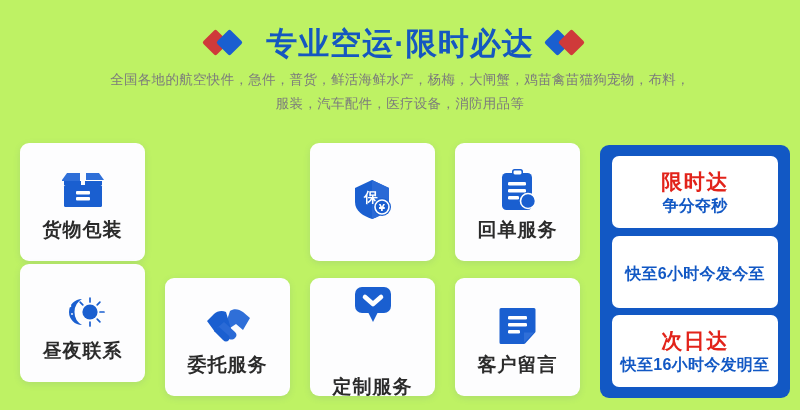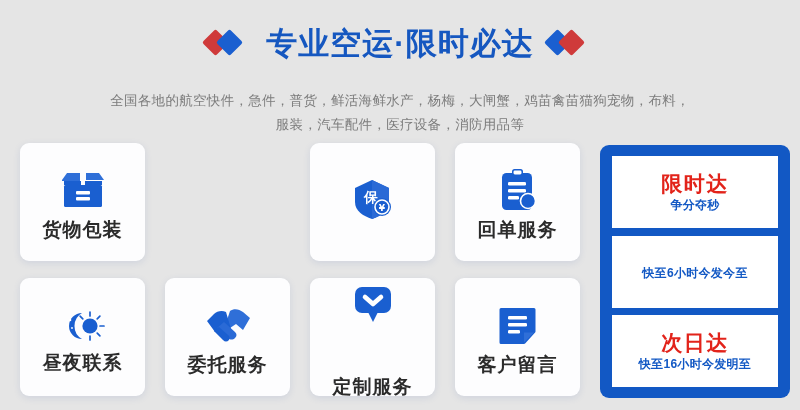--- a/index.html
+++ b/index.html
@@ -3,38 +3,38 @@
 <meta charset="utf-8">
 <title>专业空运·限时必达</title>
 <style>
   * { box-sizing: border-box; margin: 0; padding: 0; }
   html, body {
     width: 800px; height: 410px;
     background: #ffffff;
     font-family: "Liberation Sans", "DejaVu Sans", sans-serif;
     overflow: hidden;
   }
-  #page { position: relative; width: 800px; height: 410px; background: #e5e5e5; }
+  #page { position: relative; width: 800px; height: 410px; background: #bef264; }
 
   
   .header { position: absolute; left: 0; top: 22px; width: 800px; text-align: center; }
   .title-row { display: flex; align-items: center; justify-content: center; gap: 14px; height: 42px; }
   .title-text {
     font-size: 31px; font-weight: bold; color: #1557c0;
     letter-spacing: 1px; line-height: 1; white-space: nowrap;
   }
   .dia-pair { display: inline-block; position: relative; width: 46px; height: 26px; }
   .dia { position: absolute; top: 3px; width: 19px; height: 19px; transform: rotate(45deg); border-radius: 2px; }
   .dia-pair.left .dia.red  { left: 0px;  background: #cf3a3a; }
   .dia-pair.left .dia.blue { left: 14px; background: #1a5fd0; }
   .dia-pair.right .dia.blue { left: 0px;  background: #1a5fd0; }
   .dia-pair.right .dia.red  { left: 14px; background: #cf3a3a; }
 
   .subtitle {
-    margin-top: 25px; font-size: 13.5px; color: #7c7c7c;
+    margin-top: 4px; font-size: 13.5px; color: #7c7c7c;
     line-height: 1.75; letter-spacing: .3px;
   }
   .subtitle .line { display: block; }
 
   
   .grid { position: absolute; left: 20px; top: 143px; width: 560px; height: 253px; }
   .card {
     position: absolute; width: 125px; height: 118px;
     background: #fdfdfe; border-radius: 9px;
     box-shadow: 0 2px 7px rgba(60,90,170,.13);
@@ -47,29 +47,29 @@
     letter-spacing: 1px; line-height: 1; text-align: right;
   }
 
   
   .panel {
     position: absolute; left: 600px; top: 145px; width: 190px; height: 253px;
     background: #1258c4; border-radius: 9px; padding: 11px 12px;
     display: flex; flex-direction: column; justify-content: space-between;
   }
   .promo {
-    background: #ffffff; border-radius: 0; height: 72px;
+    background: #ffffff; border-radius: 7px; height: 72px;
     display: flex; flex-direction: column; align-items: center; justify-content: center;
   }
   .promo .big {
     font-size: 21px; font-weight: bold; color: #e2231a;
     letter-spacing: 1.5px; line-height: 1.1;
   }
   .promo .small {
-    margin-top: 4px; font-size: 12px; font-weight: bold; color: #1258c4;
+    margin-top: 4px; font-size: 16px; font-weight: bold; color: #1258c4;
     letter-spacing: .3px; line-height: 1.1;
   }
 </style>
 </head>
 <body>
 
 <div id="page">
 
   <div class="header">
     <div class="title-row">
@@ -128,21 +128,21 @@
           <rect x="15.5" y="2.5" width="8" height="4" rx="1.4" fill="#ffffff"></rect>
           <rect x="10" y="14" width="18" height="3.6" rx="1.3" fill="#ffffff"></rect>
           <rect x="10" y="21" width="18" height="3.6" rx="1.3" fill="#ffffff"></rect>
           <rect x="10" y="28" width="11" height="3.6" rx="1.3" fill="#ffffff"></rect>
           <circle cx="30" cy="33" r="7.5" fill="#1a5fd0" stroke="#ffffff" stroke-width="1.6"></circle>
         </svg>
       </span>
       <span class="cap">回单服务</span>
     </div>
 
-    <div class="card" style="left:0px;top:135px;font-family:Liberation Mono, monospace;">
+    <div class="card" style="left:0px;top:121px;">
       <span class="ico">
         <svg width="50" height="42" viewBox="0 0 50 42" fill="none">
           <path d="M24 8 a13 13 0 1 0 0 26 a15 15 0 0 1 0-26 z" fill="#1a5fd0"></path>
           <circle cx="12" cy="15" r="1.3" fill="#ffffff"></circle>
           <circle cx="9" cy="20" r="1" fill="#ffffff"></circle>
           <circle cx="14" cy="23" r="0.9" fill="#ffffff"></circle>
           <circle cx="32" cy="21" r="7.6" fill="#1a5fd0"></circle>
           <g stroke="#1a5fd0" stroke-width="1.7" stroke-linecap="round">
             <line x1="32" y1="7" x2="32" y2="11"></line>
             <line x1="32" y1="31" x2="32" y2="35"></line>

